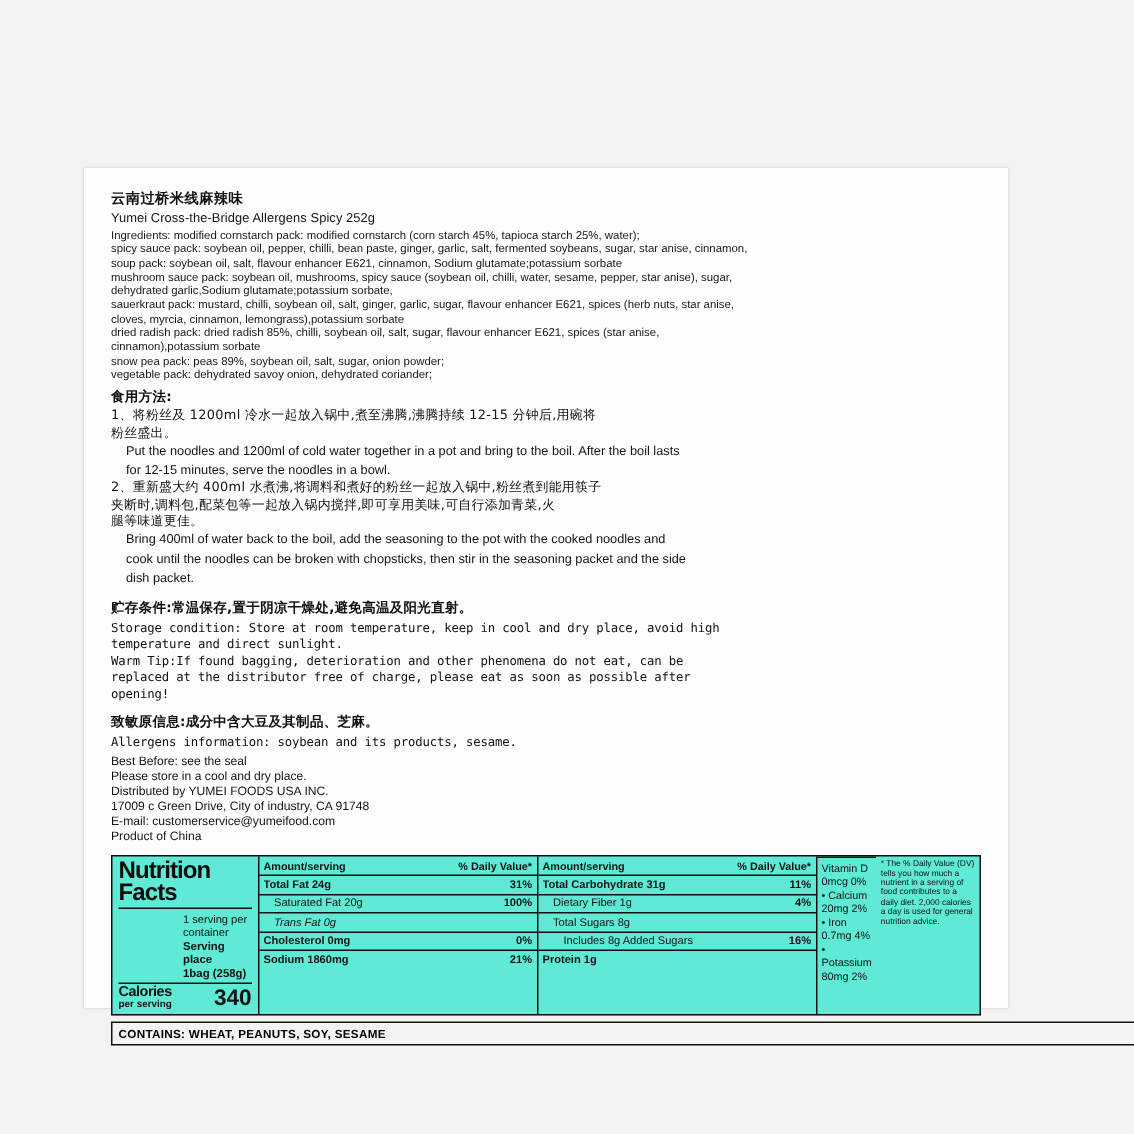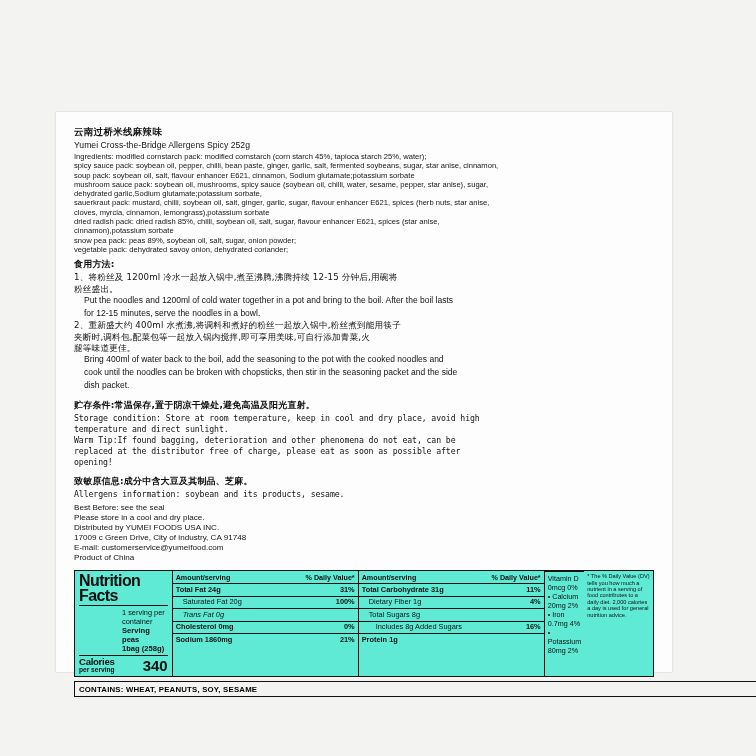--- a/index.html
+++ b/index.html
@@ -273,21 +273,21 @@
       <div class="small-line">17009 c Green Drive, City of industry, CA 91748</div>
       <div class="small-line">E-mail: customerservice@yumeifood.com</div>
       <div class="small-line">Product of China</div>
 
       <div class="nf">
         <div class="nf-left">
           <div class="nf-title">Nutrition</div>
           <div class="nf-title">Facts</div>
           <div class="nf-rule-thin"></div>
           <div class="nf-serv">1 serving per container</div>
-          <div class="nf-serv nf-serv-bold">Serving peas</div>
+          <div class="nf-serv nf-serv-bold">Serving place</div>
           <div class="nf-serv nf-serv-bold">1bag (258g)</div>
           <div class="nf-cal-row">
             <div>
               <div class="nf-cal-label">Calories</div>
               <div class="nf-cal-sub">per serving</div>
             </div>
             <div class="nf-cal-val">340</div>
           </div>
         </div>
 

